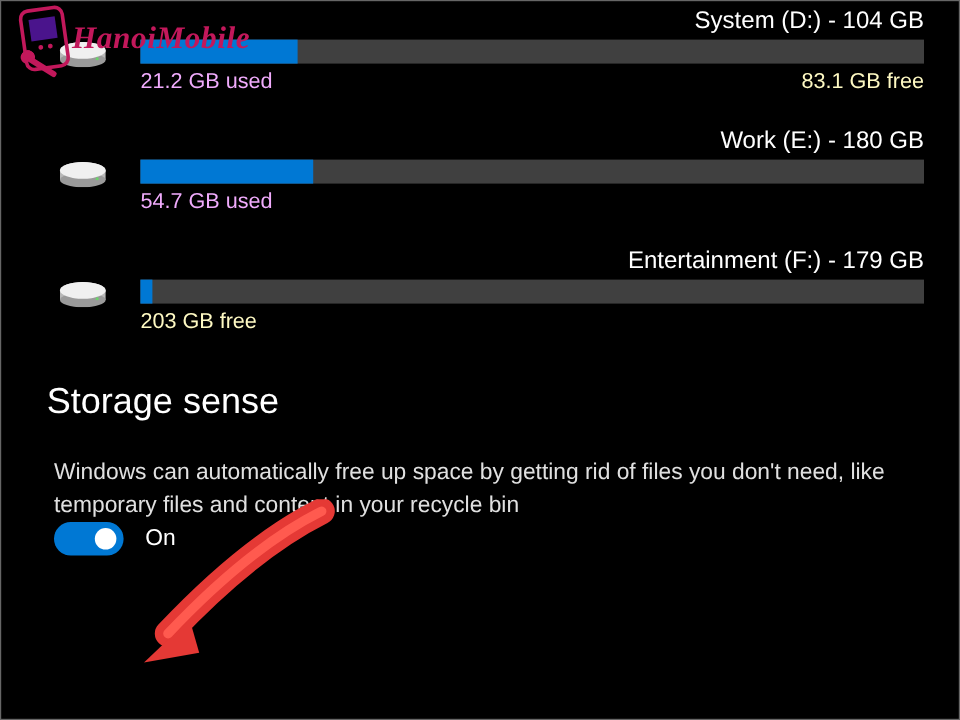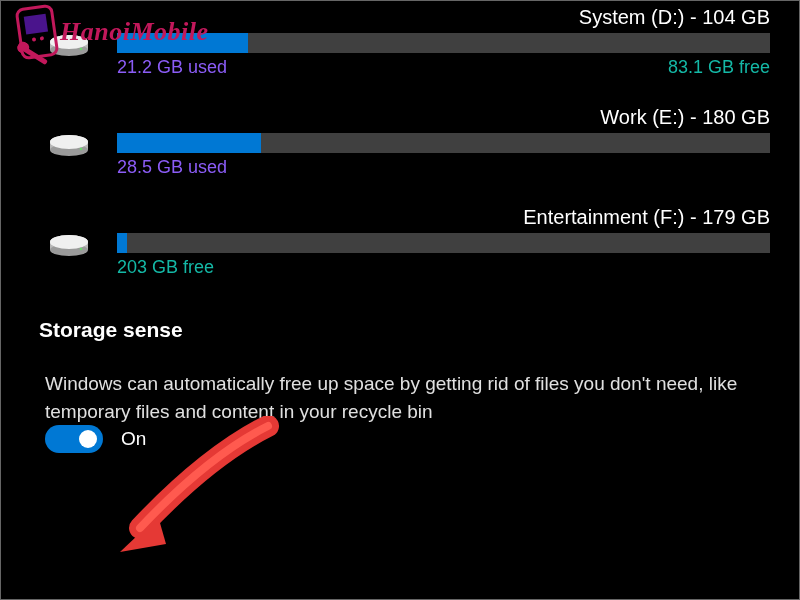--- a/index.html
+++ b/index.html
@@ -58,25 +58,25 @@
       position: absolute;
       top: 0; left: 0; bottom: 0;
       background: #0078d4;
     }
     .bar-sub {
       display: flex;
       justify-content: space-between;
       margin-top: 4px;
       font-size: 18px;
     }
-    .bar-used { color: #8b5cf6; }
-    .bar-free { color: #14b8a6; }
+    .bar-used { color: #f0abfc; }
+    .bar-free { color: #fef9c3; }
     .section-heading {
-      font-size: 21px;
-      font-weight: 700;
+      font-size: 30px;
+      font-weight: 400;
       color: #fff;
       margin-top: 40px;
       margin-left: -6px;
     }
     .section-desc {
       font-size: 19px;
       color: #e0e0e0;
       margin-top: 28px;
       line-height: 1.45;
       padding-right: 20px;
@@ -217,21 +217,21 @@
         <ellipse cx="20" cy="8" rx="19" ry="7" fill="#f0f0f0"></ellipse>
         <circle cx="32" cy="15" r="1.3" fill="#6bd66b"></circle>
       </svg>
     </div>
     <div class="drive-info">
       <div class="drive-title">Work (E:) - 180 GB</div>
       <div class="bar">
         <div class="bar-fill" style="width:22%"></div>
       </div>
       <div class="bar-sub">
-        <span class="bar-used">28.5 GB used</span>
+        <span class="bar-used">54.7 GB used</span>
       </div>
     </div>
   </div>
 
   <div class="drive-row">
     <div class="drive-icon">
       <svg width="40" height="22" viewBox="0 0 40 22">
         <ellipse cx="20" cy="8" rx="19" ry="7" fill="#d8d8d8"></ellipse>
         <rect x="1" y="8" width="38" height="8" fill="#b8b8b8"></rect>
         <ellipse cx="20" cy="16" rx="19" ry="6" fill="#9a9a9a"></ellipse>

